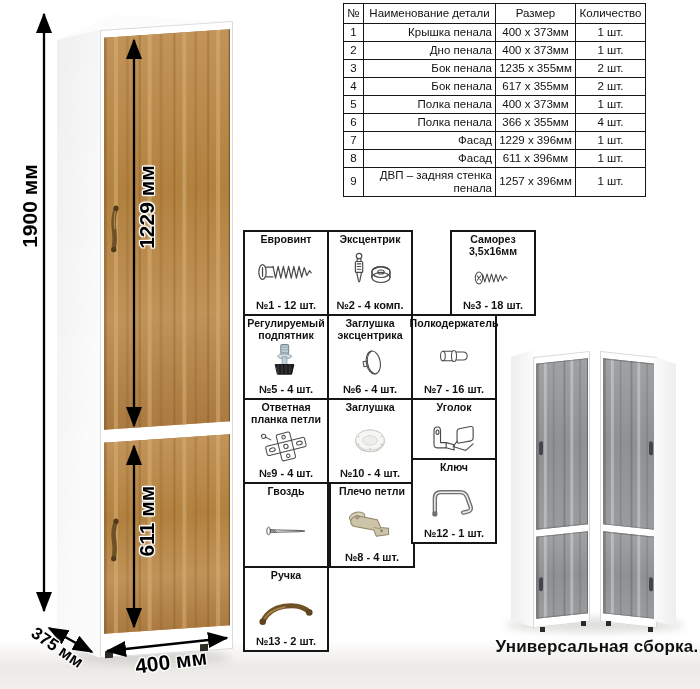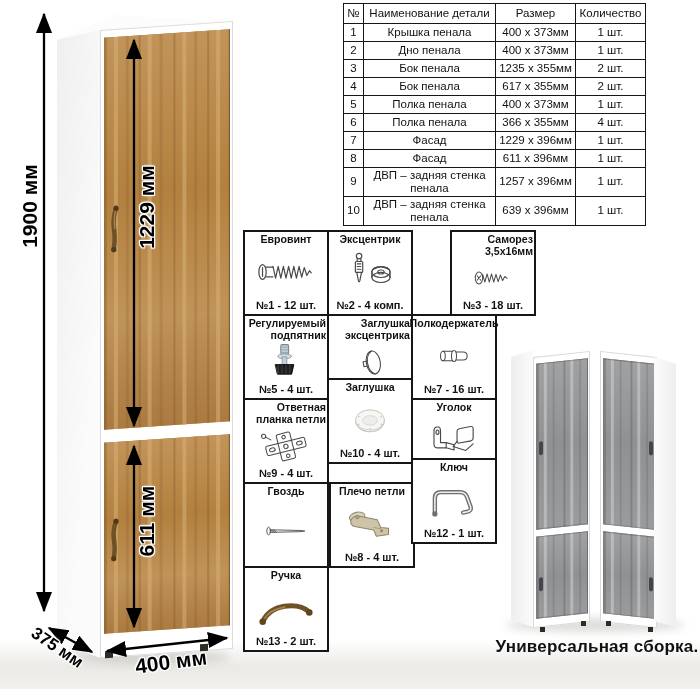--- a/index.html
+++ b/index.html
@@ -40,27 +40,27 @@
     text-shadow:0 0 3px #fff,0 0 3px #fff,0 0 2px #fff,1px 1px 0 #fff,-1px -1px 0 #fff,
                 1px -1px 0 #fff,-1px 1px 0 #fff;}
 
   
   table.parts{position:absolute;left:343px;top:3px;border-collapse:collapse;
     font-size:11.5px;line-height:1.12;background:#fff;}
   table.parts th,table.parts td{border:1.5px solid #161616;padding:1px 3px;}
   table.parts th{font-weight:normal;height:17px;}
   table.parts td{height:15px;}
   td.c,th.c{text-align:center;}
-  td.name{text-align:center;padding-left:4px;}
+  td.name{text-align:right;padding-left:4px;}
 
   
   .hw-cell{position:absolute;width:86px;height:86px;background:#fff;
     border:2px solid #161616;box-sizing:border-box;display:flex;
     flex-direction:column;align-items:center;padding:2px 1px 3px;}
-  .hw-title{font-weight:bold;font-size:10.6px;line-height:1.12;text-align:right;}
+  .hw-title{font-weight:bold;font-size:10.6px;line-height:1.12;text-align:center;}
   .hw-icon{flex:1;display:flex;align-items:center;justify-content:center;width:100%;}
   .hw-count{font-weight:bold;font-size:11px;text-align:left;}
 
   
   .pair-side{width:22px;height:277px;
     background:linear-gradient(90deg,#eeeeee,#fbfbfb);
     filter:drop-shadow(0 0 1px #d8d8d8);}
   .pair-front{width:57px;height:271px;background:#fff;border:1px solid #d9d9d9;
     box-sizing:border-box;transform-origin:0 0;}
   .wood-gray{position:absolute;left:2px;width:52px;
@@ -190,26 +190,20 @@
         <td class="name">Фасад</td>
         <td class="c">611 x 396мм</td>
         <td class="c">1 шт.</td>
       </tr>
   <tr>
         <td class="c">9</td>
         <td class="name">ДВП – задняя стенка пенала</td>
         <td class="c">1257 x 396мм</td>
         <td class="c">1 шт.</td>
       </tr>
-  <tr>
-        <td class="c">10</td>
-        <td class="name">ДВП – задняя стенка пенала</td>
-        <td class="c">639 x 396мм</td>
-        <td class="c">1 шт.</td>
-      </tr>
 </tbody>
   </table>
 
 <div class="hw-cell" style="left:243px;top:230px;">
   <div class="hw-title">Евровинт</div>
   <div class="hw-icon">
     <svg class="icon" width="72" height="40" viewBox="0 0 72 46">
         <g fill="none" stroke="#4a4a4a" stroke-width="1.4" stroke-linejoin="round" stroke-linecap="round">
           <ellipse cx="9" cy="23" rx="4.2" ry="8.5"></ellipse>
           <line x1="9" y1="18" x2="9" y2="28"></line>
@@ -315,21 +309,21 @@
           <circle cx="36" cy="12.5" r="2"></circle>
           <circle cx="36" cy="34.5" r="2"></circle>
           <circle cx="14" cy="6" r="2.4"></circle>
           <path d="M16 7.5 l5 4.5"></path>
         </g>
       </svg>
   </div>
   <div class="hw-count">№9 - 4 шт.</div>
 </div>
 
-<div class="hw-cell" style="left:327px;top:378px;">
+<div class="hw-cell" style="left:327px;top:398px;">
   <div class="hw-title">Заглушка</div>
   <div class="hw-icon">
     <svg class="icon" width="72" height="40" viewBox="0 0 72 46">
         <ellipse cx="36" cy="24" rx="16.5" ry="12.5" fill="#f0f0ed" stroke="#bdbdb8" stroke-width="1.2"></ellipse>
         <ellipse cx="36" cy="23" rx="16.5" ry="11.5" fill="#f6f6f3" stroke="#cfcfca" stroke-width="1"></ellipse>
         <ellipse cx="36" cy="23.5" rx="8.5" ry="5.5" fill="#ededEA" stroke="#d4d4cf" stroke-width="1"></ellipse>
         <g fill="#c9c9c4">
           <circle cx="23" cy="19" r="1"></circle>
           <circle cx="49" cy="19" r="1"></circle>
           <circle cx="23" cy="28" r="1"></circle>

